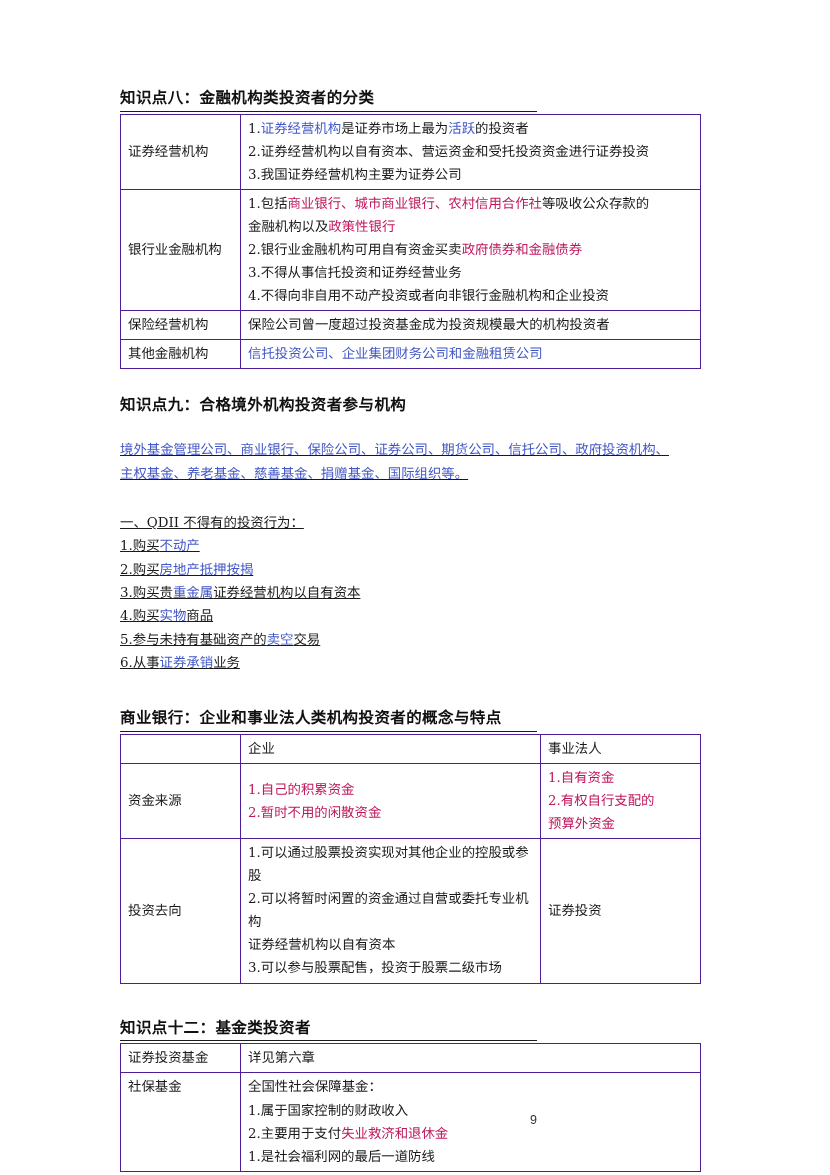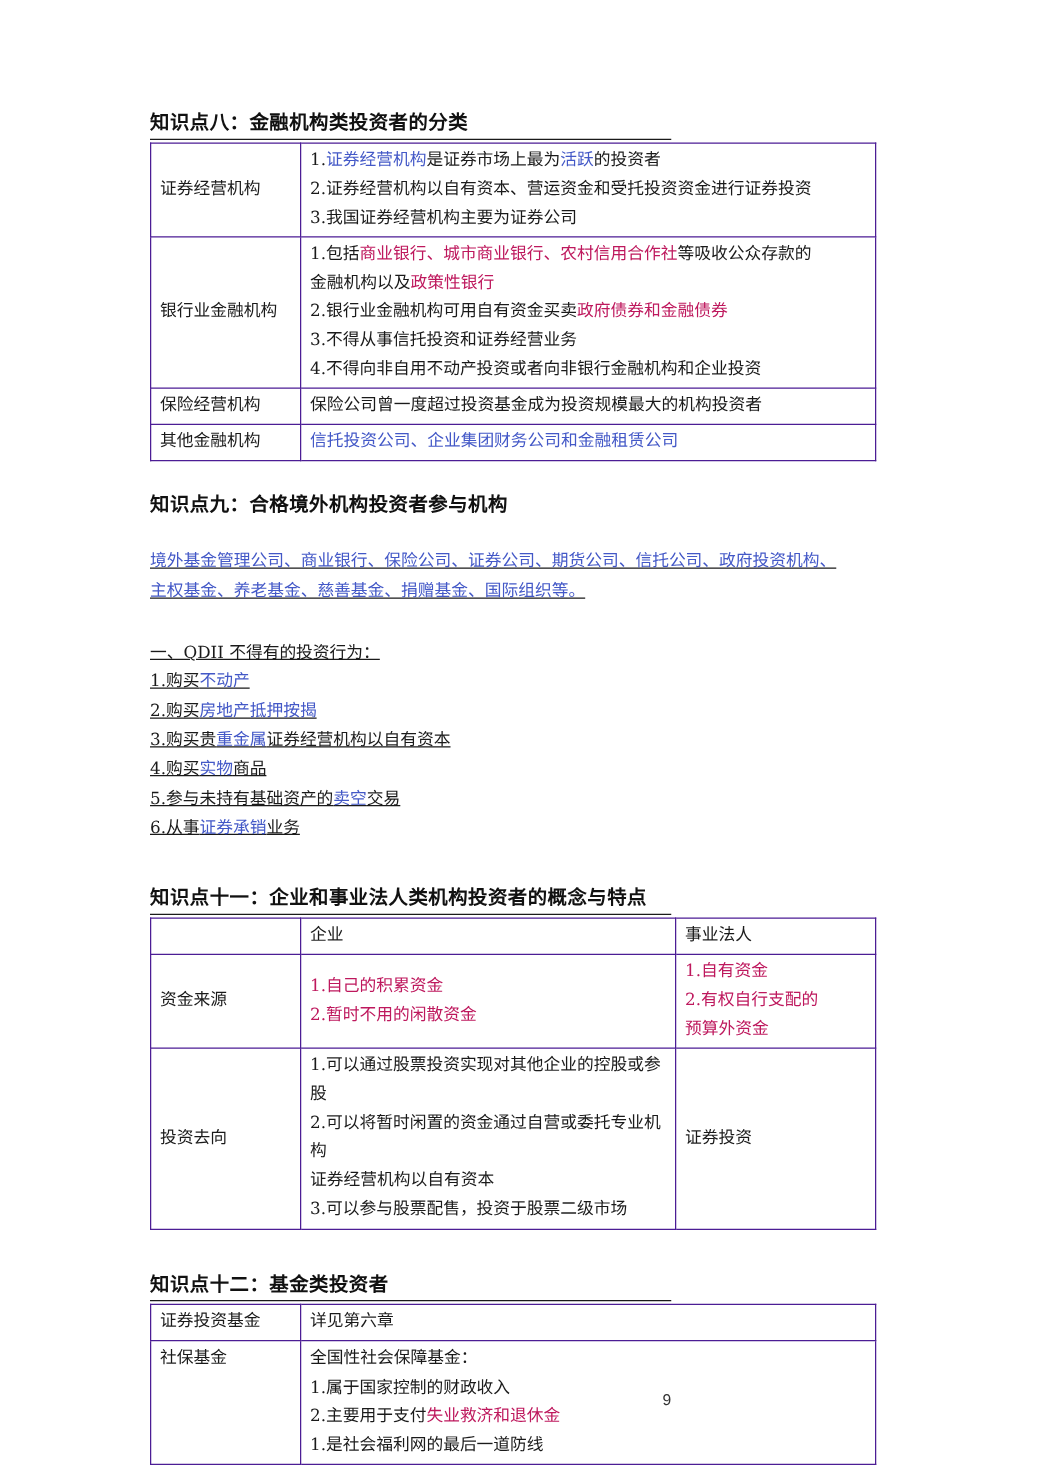--- a/index.html
+++ b/index.html
@@ -177,21 +177,21 @@
         <span class="line"><span>3.购买贵</span><span class="blue">重金属</span><span>证券经营机构以自有资本</span></span>
         <span class="line"><span>4.购买</span><span class="blue">实物</span><span>商品</span></span>
         <span class="line"><span>5.参与未持有基础资产的</span><span class="blue">卖空</span><span>交易</span></span>
         <span class="line"><span>6.从事</span><span class="blue">证券承销</span><span>业务</span></span>
       </div>
   </div>
 
   <div class="spacer-xl"></div>
 
   <div>
-    <div class="kp-heading underlined">知识点十一：企业和事业法人类机构投资者的概念与特点</div>
+    <div class="kp-heading underlined">商业银行：企业和事业法人类机构投资者的概念与特点</div>
     <table class="kp-table tbl-11">
       <colgroup>
           <col class="c1">
           <col class="c2">
           <col class="c3">
         </colgroup>
       <tbody>
           <tr>
             <td></td>
             <td>企业</td>

